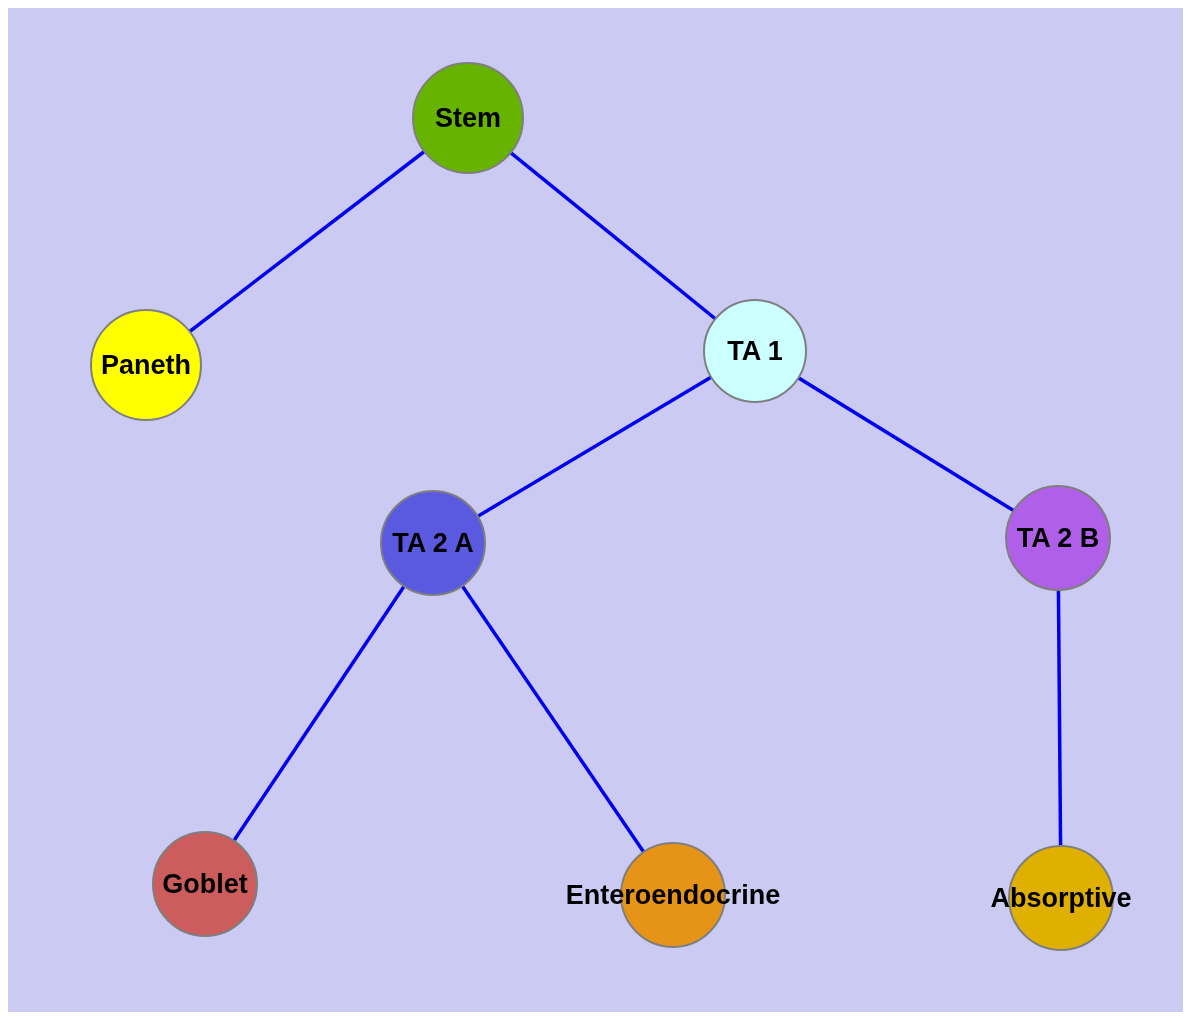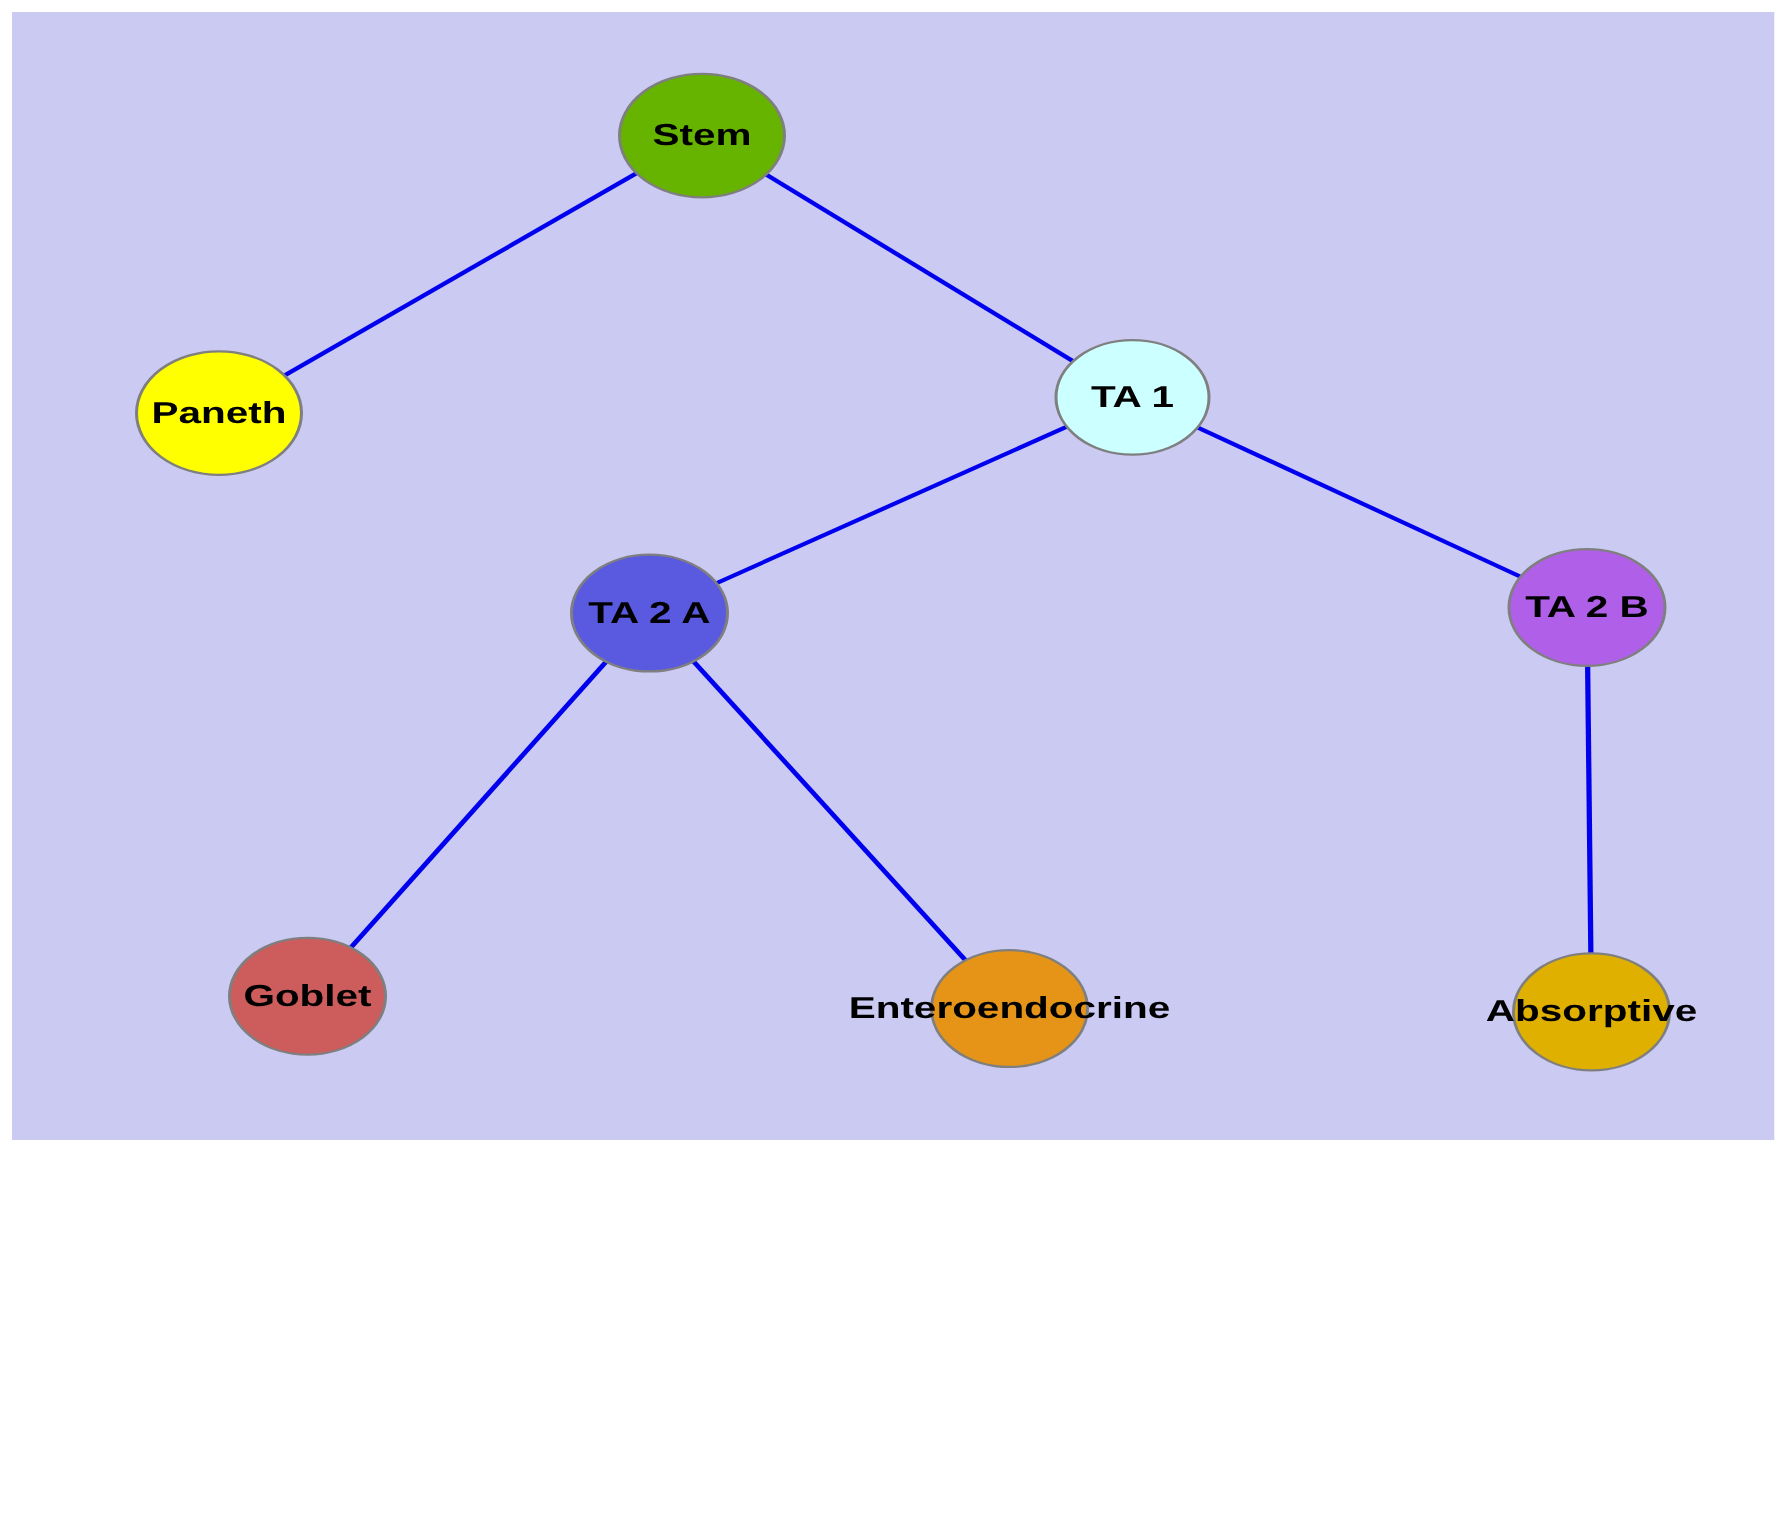--- a/index.html
+++ b/index.html
@@ -9,21 +9,21 @@
     height: 1023px;
     background: #ffffff;
     font-family: "Liberation Sans", sans-serif;
     overflow: hidden;
   }
   .canvas-wrap {
     position: absolute;
     left: 8px;
     top: 8px;
     width: 1175px;
-    height: 752px;
+    height: 1004px;
   }
   svg.graph {
     display: block;
     width: 100%;
     height: 100%;
   }
   .node-label {
     font-family: "Liberation Sans", sans-serif;
     font-weight: bold;
     fill: #000000;

